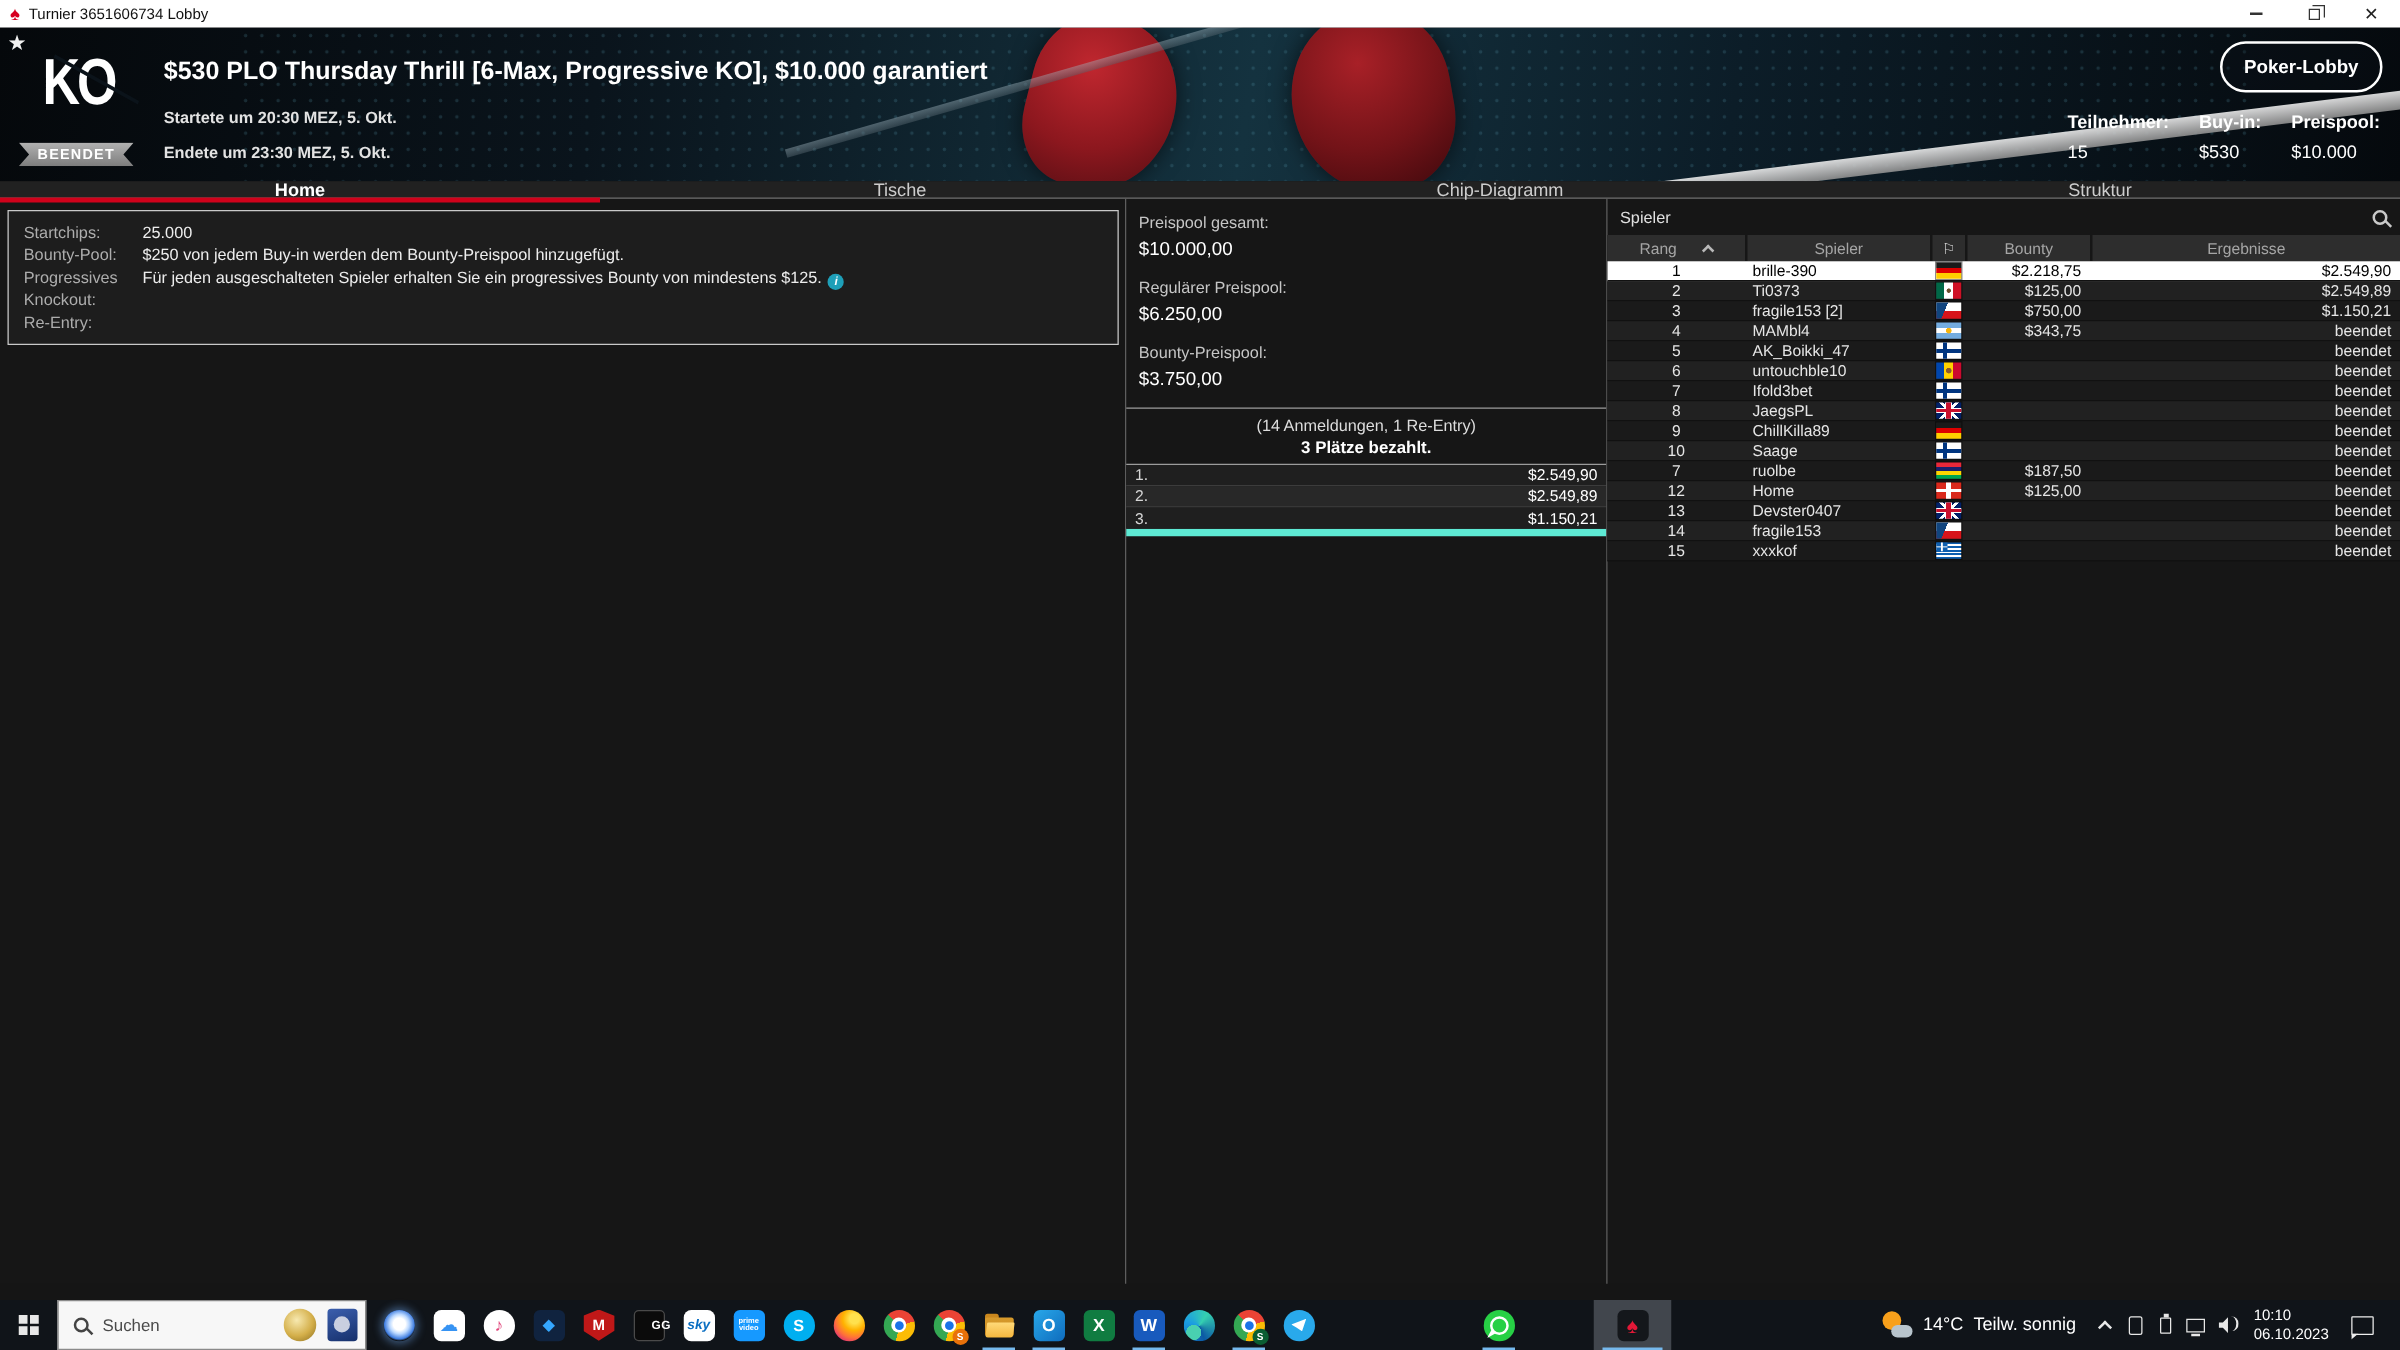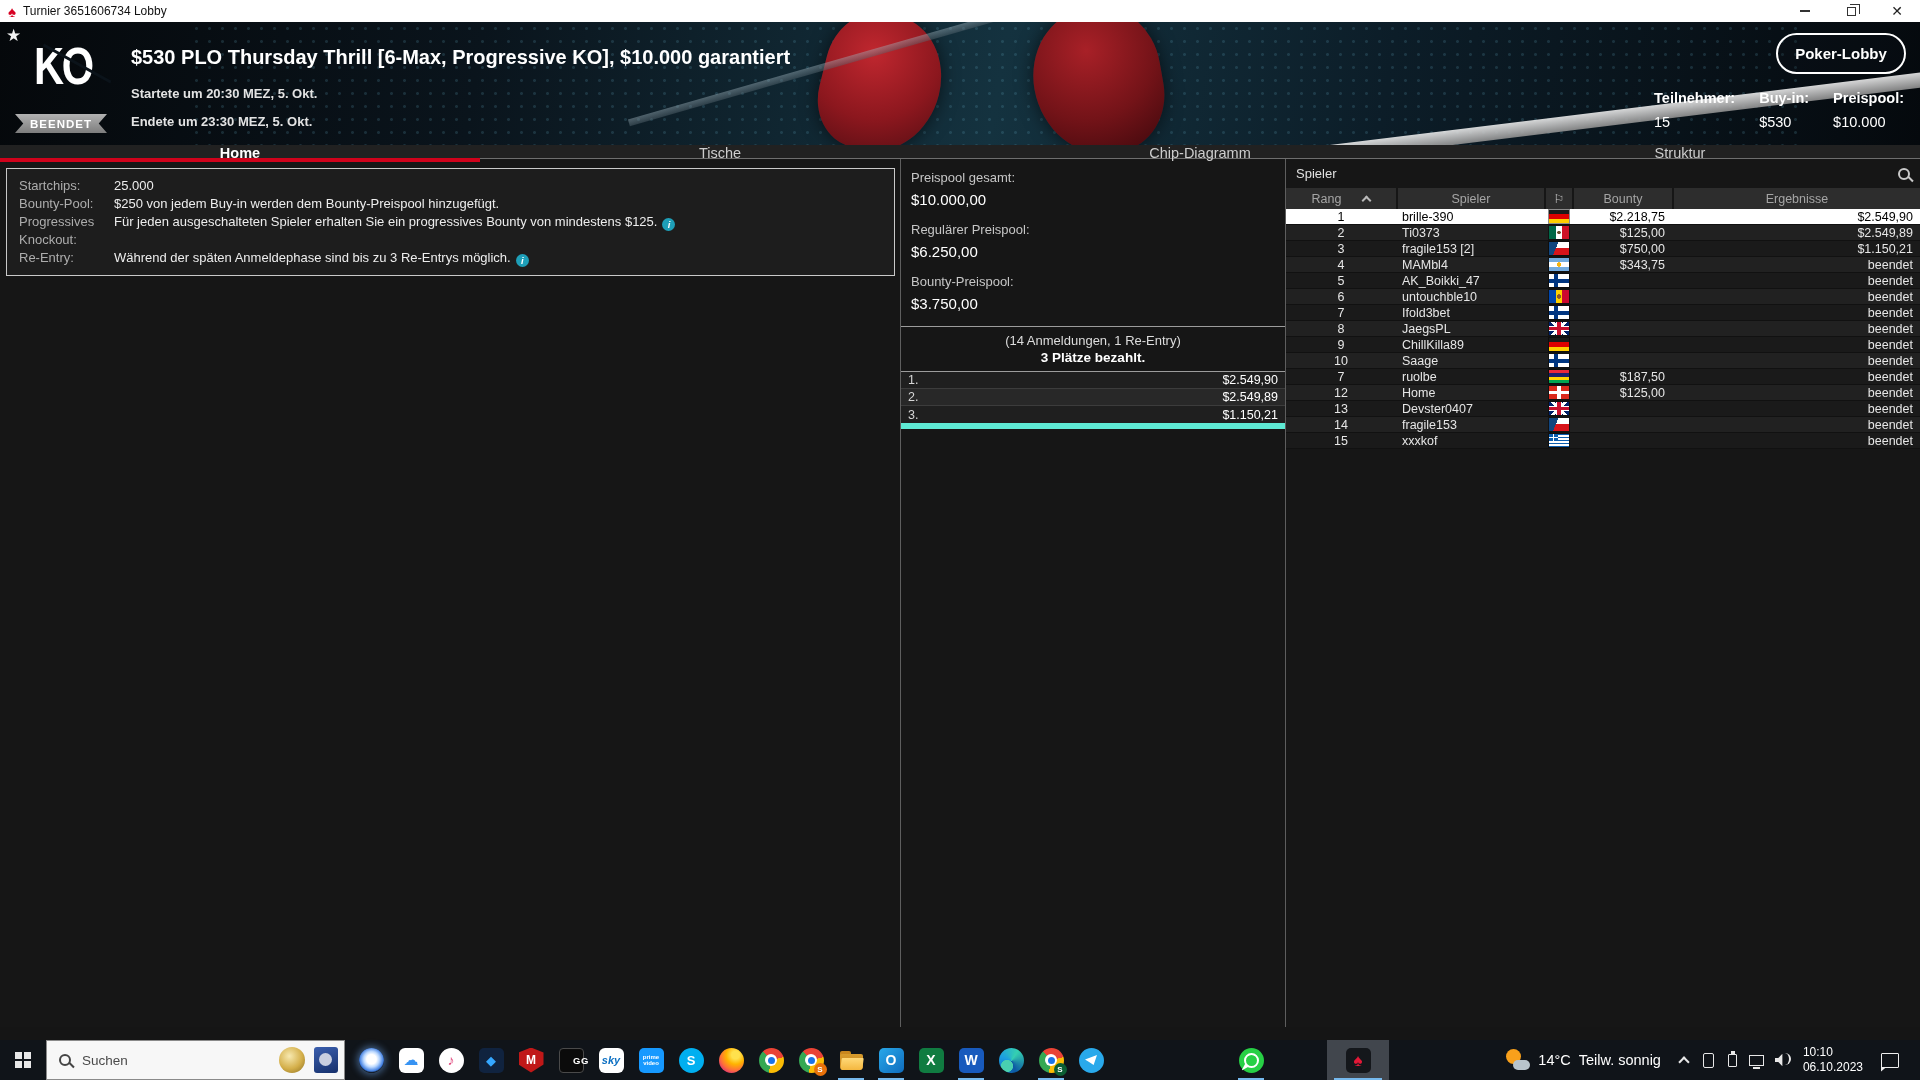--- a/index.html
+++ b/index.html
@@ -102,21 +102,21 @@
   .flag-mu{background:linear-gradient(180deg,#ea2839 0 25%,#1a206d 25% 50%,#ffd500 50% 75%,#00a551 75%);}
   .flag-ch{background:linear-gradient(90deg,transparent 0 41%,#fff 41% 59%,transparent 59%),linear-gradient(0deg,transparent 0 41%,#fff 41% 59%,transparent 59%),#da291c;}
   .flag-gr{background:linear-gradient(180deg,#0d5eaf 0 11.1%,#fff 11.1% 22.2%,#0d5eaf 22.2% 33.3%,#fff 33.3% 44.4%,#0d5eaf 44.4% 55.5%,#fff 55.5% 66.6%,#0d5eaf 66.6% 77.7%,#fff 77.7% 88.8%,#0d5eaf 88.8%);}
   .flag-gr::after{content:"";position:absolute;left:0;top:0;width:45%;height:55%;background:linear-gradient(0deg,transparent 40%,#fff 40% 60%,transparent 60%),linear-gradient(90deg,transparent 40%,#fff 40% 60%,transparent 60%),#0d5eaf;}
 
   
   .taskbar{position:absolute;left:0;right:0;bottom:0;height:40px;background:#101419;display:flex;align-items:stretch;z-index:10;}
   .start{width:46px;display:flex;align-items:center;justify-content:center;cursor:pointer;}
   .win-logo{display:grid;grid-template-columns:7px 7px;grid-template-rows:7px 7px;gap:1.5px;}
   .win-logo span{background:#e8e8e8;}
-  .searchbox{width:299px;background:#f7f7f7;border:1px solid #8a8a8a;display:flex;align-items:center;gap:9px;padding:0 6px 0 12px;}
+  .searchbox{width:247px;background:#f7f7f7;border:1px solid #8a8a8a;display:flex;align-items:center;gap:9px;padding:0 6px 0 12px;}
   .mag.dark{border-color:#444;}
   .mag.dark::after{background:#444;}
   .searchbox input{border:none;background:transparent;outline:none;font-size:13.5px;color:#333;flex:1;min-width:0;}
   .searchbox input::placeholder{color:#4a4a4a;}
   .medal{width:26px;height:26px;border-radius:50%;background:radial-gradient(circle at 40% 35%,#f7e9b0,#d4af4a 55%,#8a6d1f 100%);flex:0 0 auto;}
   .award-box{width:24px;height:26px;border-radius:3px;background:linear-gradient(160deg,#3b5fae,#16306b);position:relative;flex:0 0 auto;}
   .award-box::after{content:"";position:absolute;left:5px;top:6px;width:13px;height:13px;border-radius:50%;background:#c9cfe0;}
   .tb-apps{display:flex;align-items:stretch;margin-left:6px;}
   .tb-app{position:relative;width:40px;display:flex;align-items:center;justify-content:center;cursor:pointer;}
   .tb-app.gap{margin-left:120px;}
@@ -267,21 +267,20 @@
           <div class="irow">
             <span class="ilabel">Bounty-Pool:</span>
             <span class="itext"><span>$250 von jedem Buy-in werden dem Bounty-Preispool hinzugefügt.</span></span>
           </div>
           <div class="irow has-info">
             <span class="ilabel">Progressives Knockout:</span>
             <span class="itext"><span>Für jeden ausgeschalteten Spieler erhalten Sie ein progressives Bounty von mindestens $125.</span><span class="info-i">i</span></span>
           </div>
           <div class="irow has-info">
             <span class="ilabel">Re-Entry:</span>
-            <span class="itext"><span>Während der späten Anmeldephase sind bis zu 3 Re-Entrys möglich.</span><span class="info-i">i</span></span>
           </div>
         </div>
     </div>
 
     <div class="col-mid">
       <div class="pools">
 
       <div class="pool">
             <div class="plabel">Preispool gesamt:</div>
             <div class="pvalue">$10.000,00</div>

